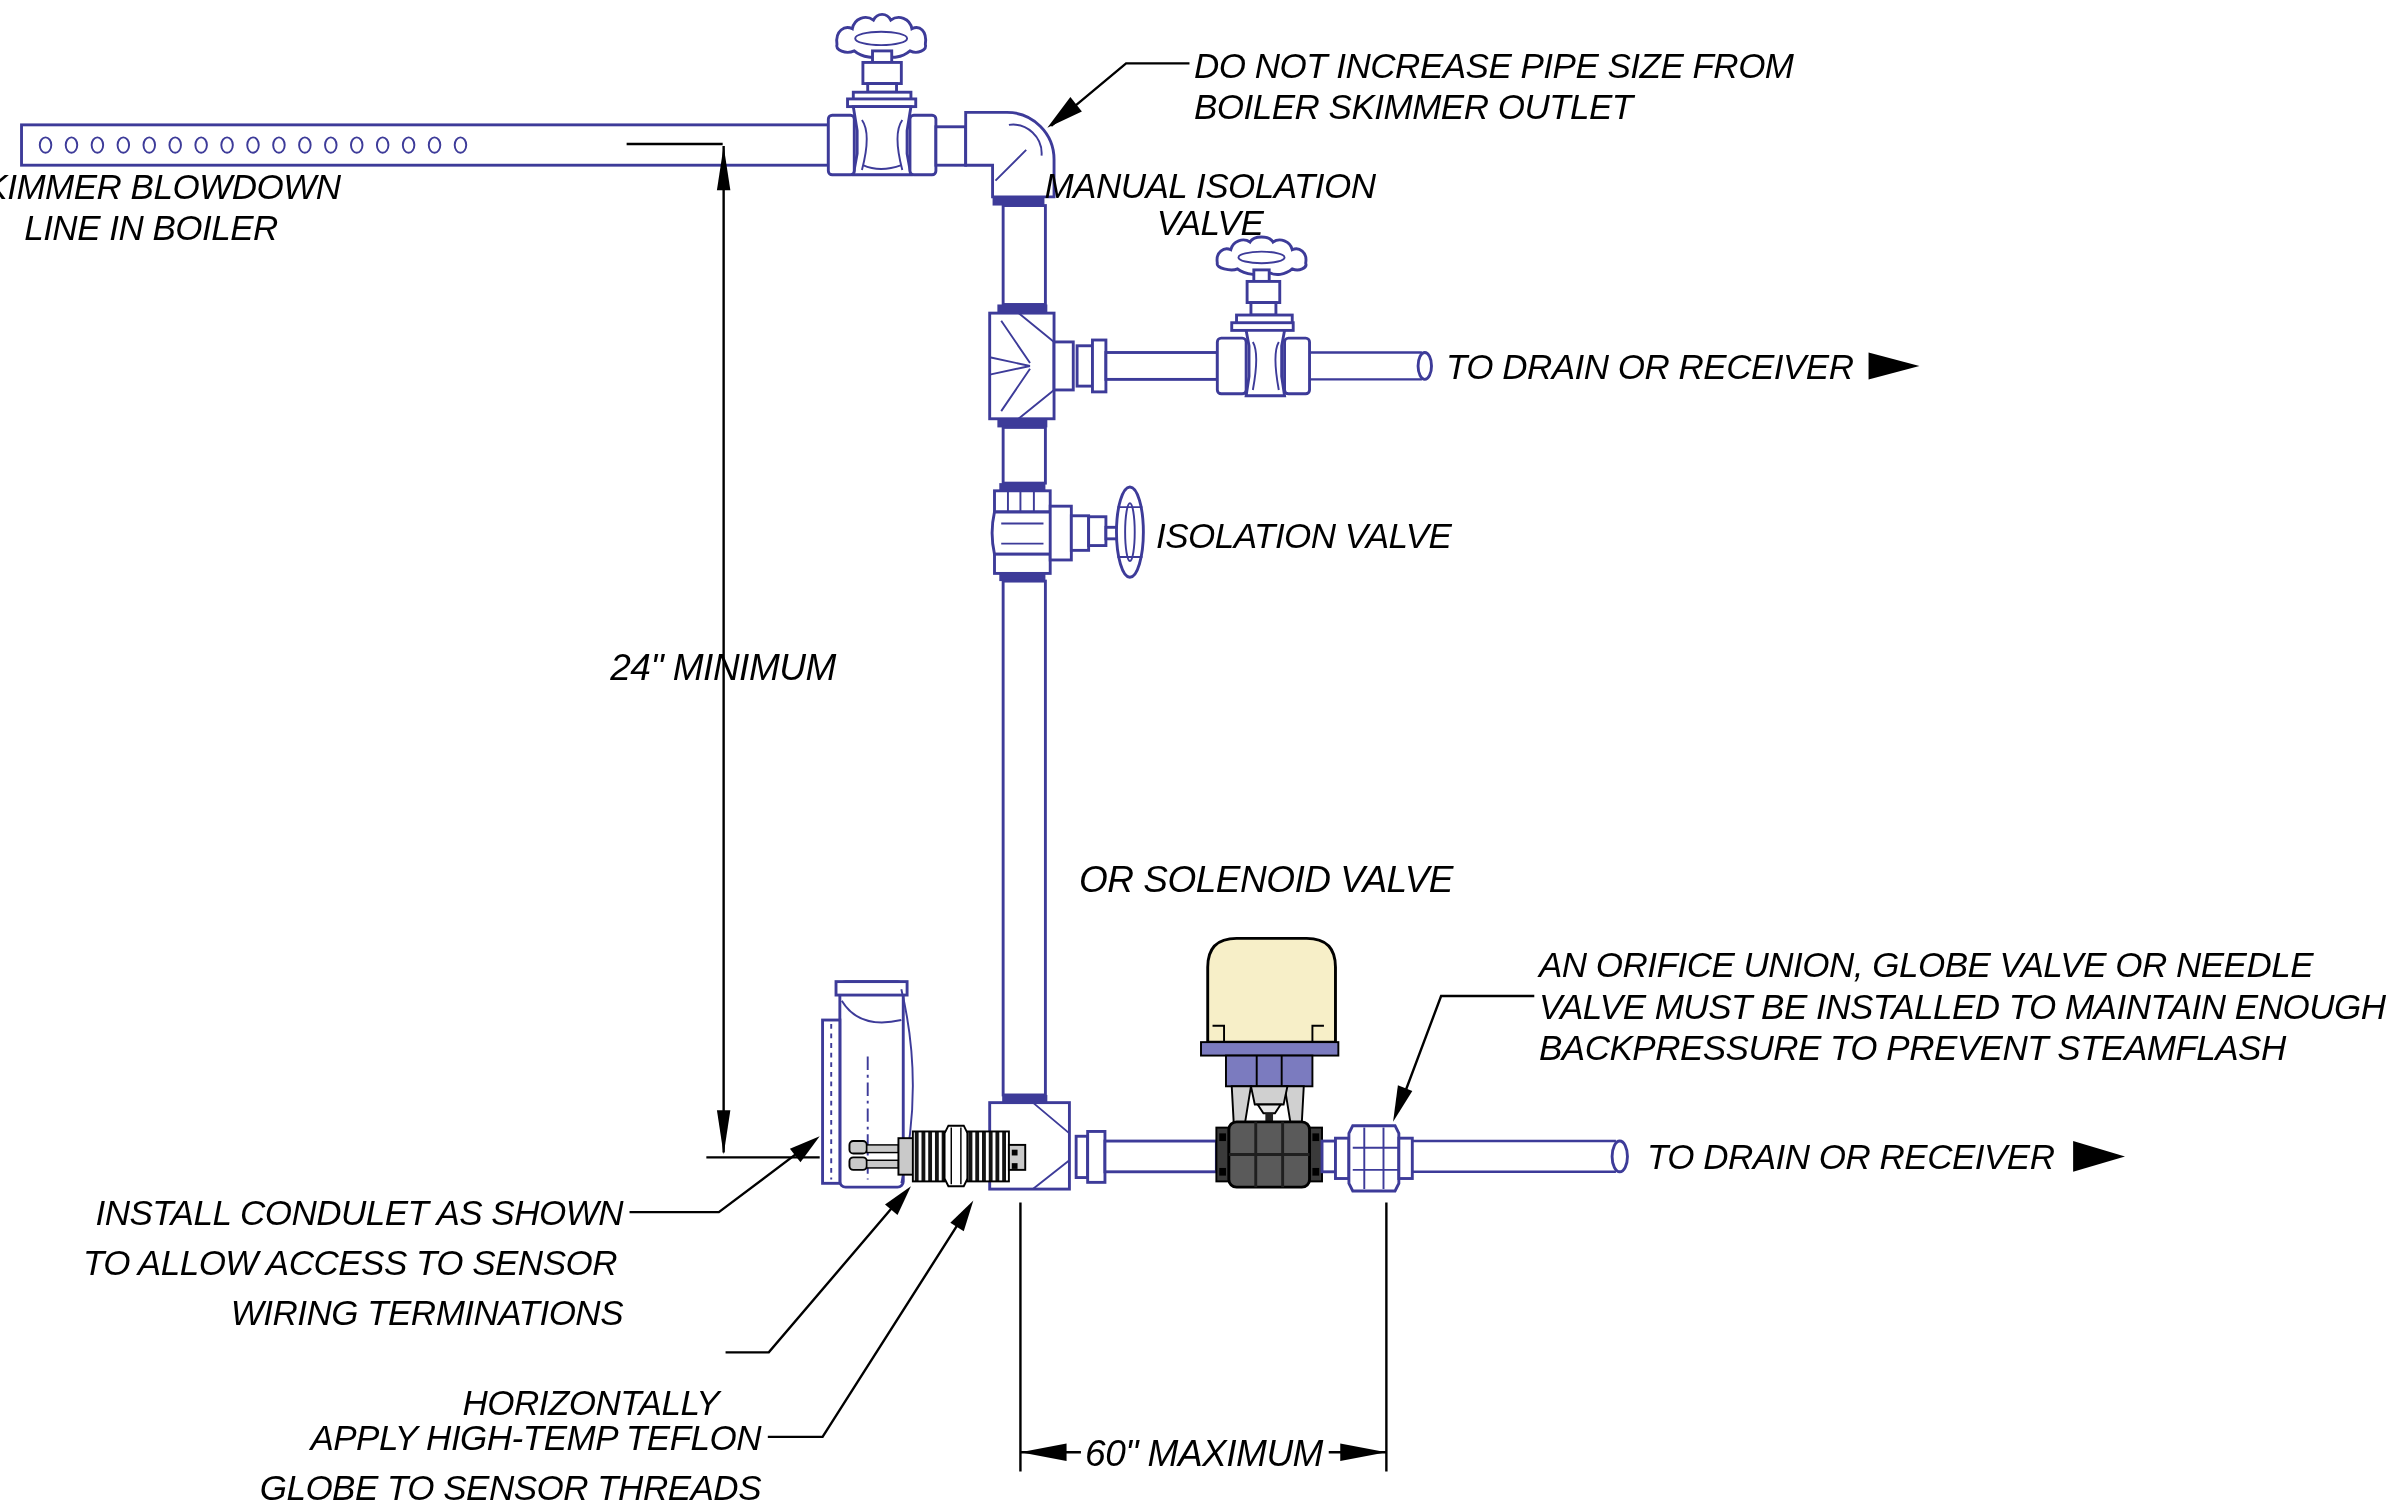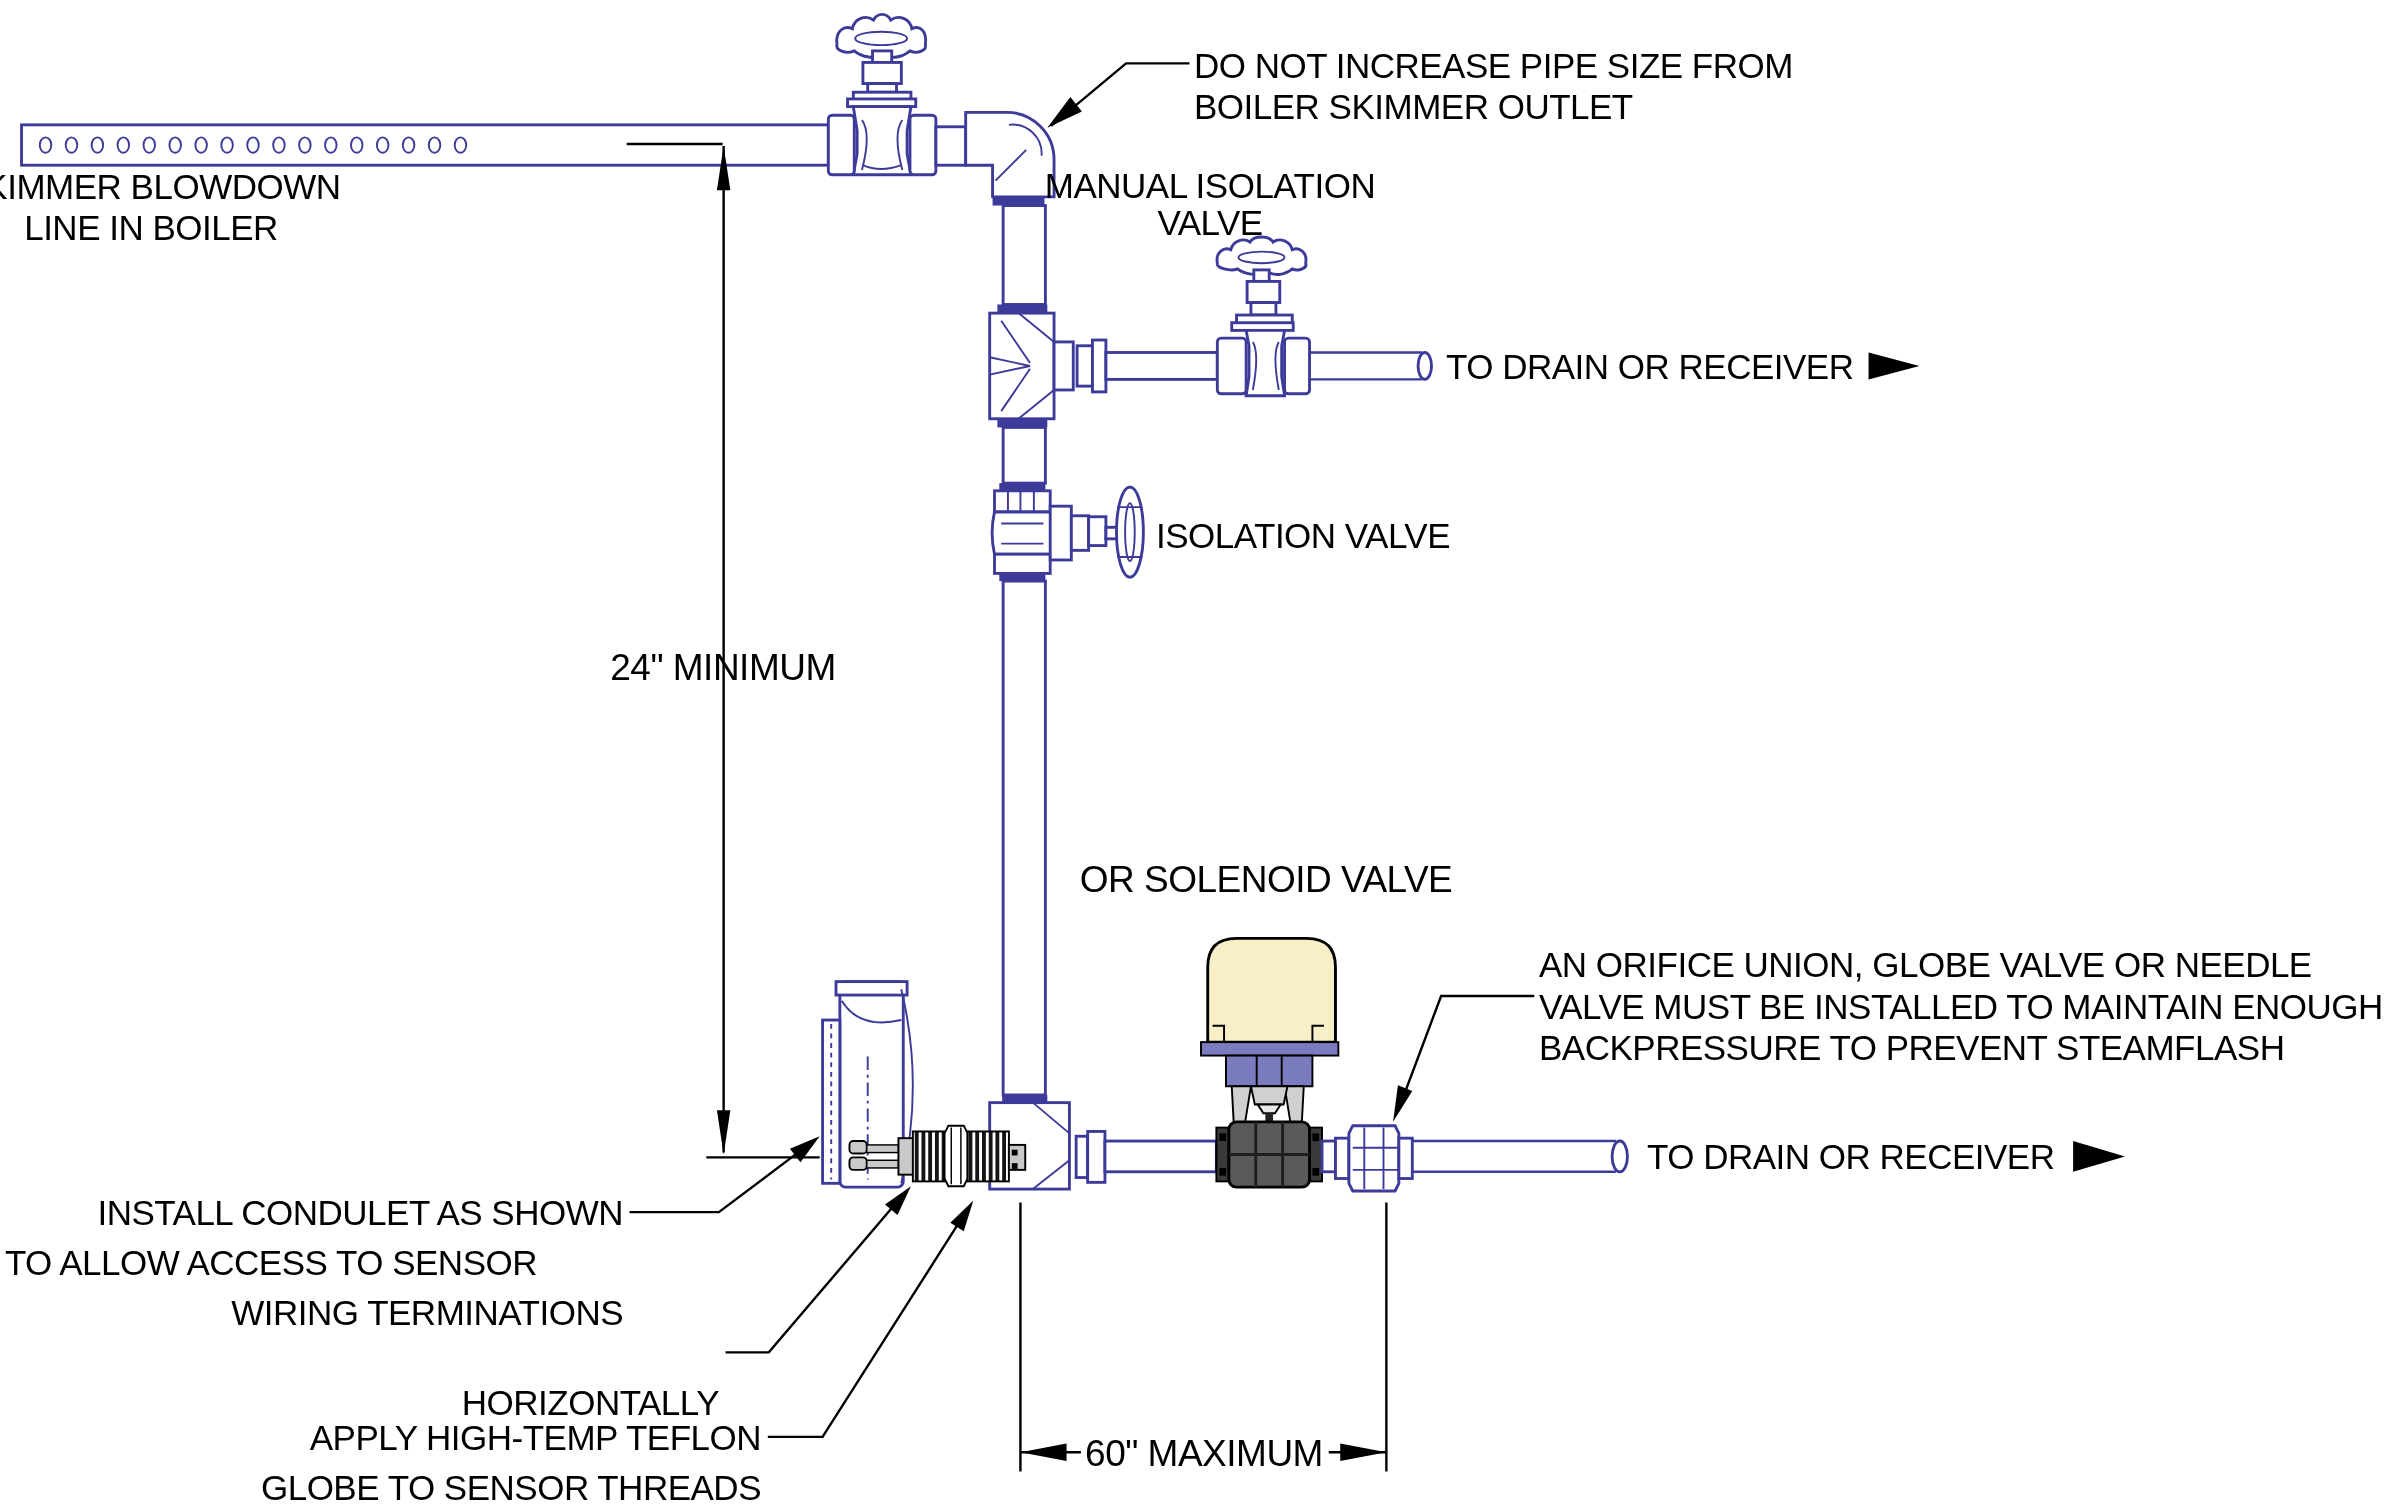--- a/index.html
+++ b/index.html
@@ -1,20 +1,20 @@
 <!DOCTYPE html>
 <html style="--line_navy: #3d3b99; --text_black: #000000; --actuator_cream: #f7efc8; --actuator_periwinkle: #7b7bbf; --bracket_gray: #d0d0d0; --valve_dark_gray: #5a5a5a; --sensor_gray: #c9c9c9; --thread_black: #141414;"><head>
 <meta charset="utf-8">
 <style>
   html,body{margin:0;padding:0;background:#fff;}
   .stage{position:relative;width:2402px;height:1507px;background:#fff;overflow:hidden;
          font-family:"Liberation Sans",sans-serif;}
   svg{position:absolute;left:0;top:0;}
   .lbl{position:absolute;color:#000;font-size:35px;line-height:1;white-space:nowrap;
-       letter-spacing:-0.5px;}
+       letter-spacing:-0.5px;font-style:italic;}
   .lbl.big{font-size:37px;}
   .ctr{transform:translateX(-50%);}
   
   .np{stroke:var(--line_navy);stroke-width:3;fill:#fff;}
   .npf{fill:var(--line_navy);stroke:none;}
   .nl{stroke:var(--line_navy);stroke-width:2.5;fill:none;}
   .nlt{stroke:var(--line_navy);stroke-width:2;fill:none;}
   .bl{stroke:#000;stroke-width:2.5;fill:none;}
   .bf{fill:#000;stroke:none;}
 </style>
@@ -257,21 +257,21 @@
 
 <div class="lbl big ctr" style="left:1266px;top:861px">OR SOLENOID VALVE</div>
 
 <div class="lbl" style="left:1539px;top:989px">VALVE MUST BE INSTALLED TO MAINTAIN ENOUGH</div>
 <div class="lbl" style="left:1539px;top:947px">AN ORIFICE UNION, GLOBE VALVE OR NEEDLE</div>
 <div class="lbl" style="left:1539px;top:1030px">BACKPRESSURE TO PREVENT STEAMFLASH</div>
 
 <div class="lbl" style="left:1647px;top:1139px">TO DRAIN OR RECEIVER</div>
 
 <div class="lbl" style="right:1779px;top:1195px">INSTALL CONDULET AS SHOWN</div>
-<div class="lbl" style="right:1865px;top:1245px">TO ALLOW ACCESS TO SENSOR</div>
+<div class="lbl" style="right:1785px;top:1245px">TO ALLOW ACCESS TO SENSOR</div>
 <div class="lbl" style="right:1779px;top:1295px">WIRING TERMINATIONS</div>
 
 <div class="lbl" style="right:1683px;top:1385px">HORIZONTALLY</div>
 
 <div class="lbl" style="right:1641px;top:1420px">APPLY HIGH-TEMP TEFLON</div>
 <div class="lbl" style="right:1641px;top:1470px">GLOBE TO SENSOR THREADS</div>
 
 <div class="lbl big ctr" style="left:1204px;top:1435px">60" MAXIMUM</div>
 
 </div>

